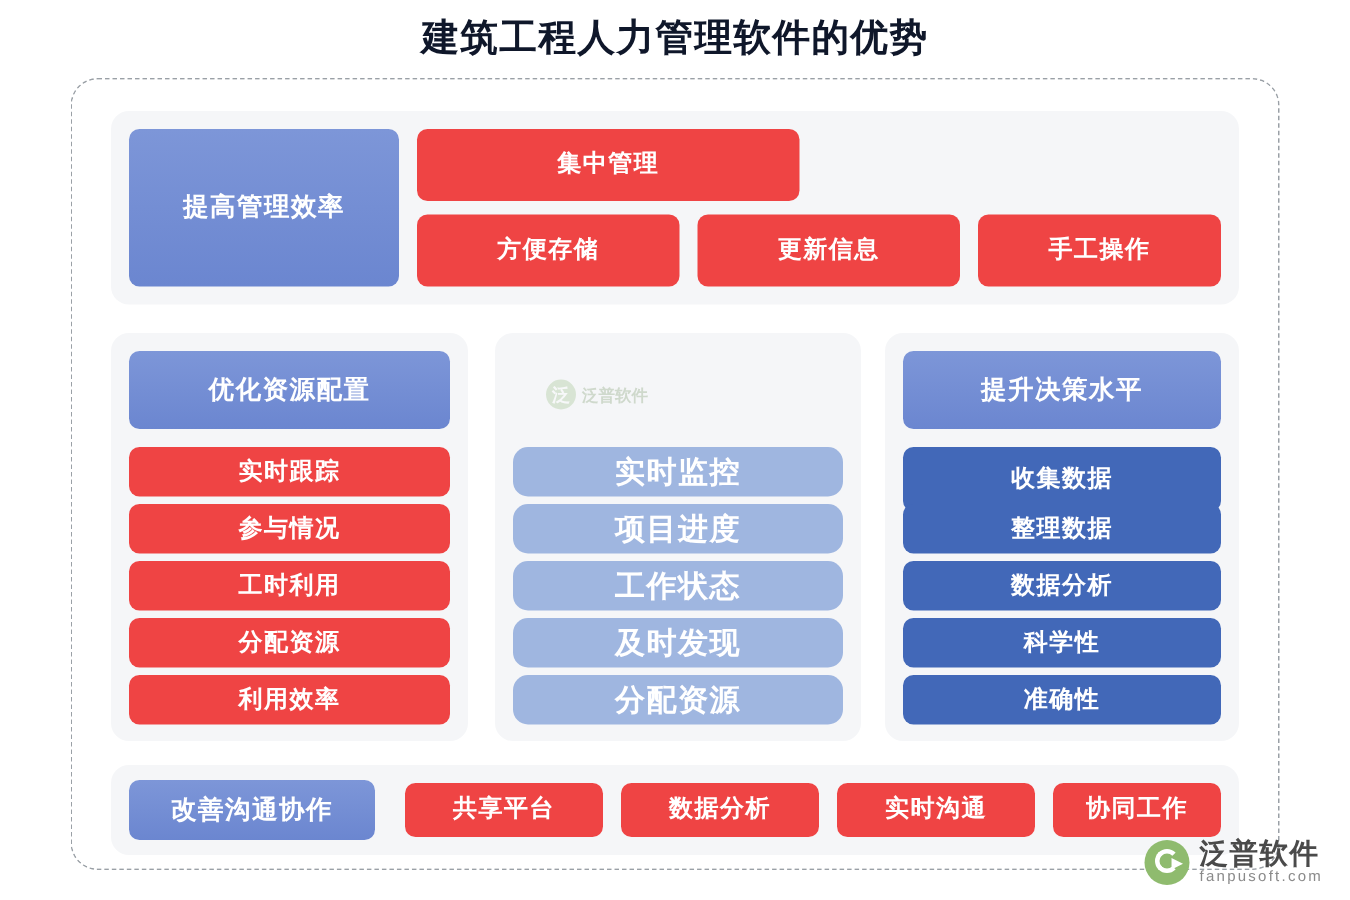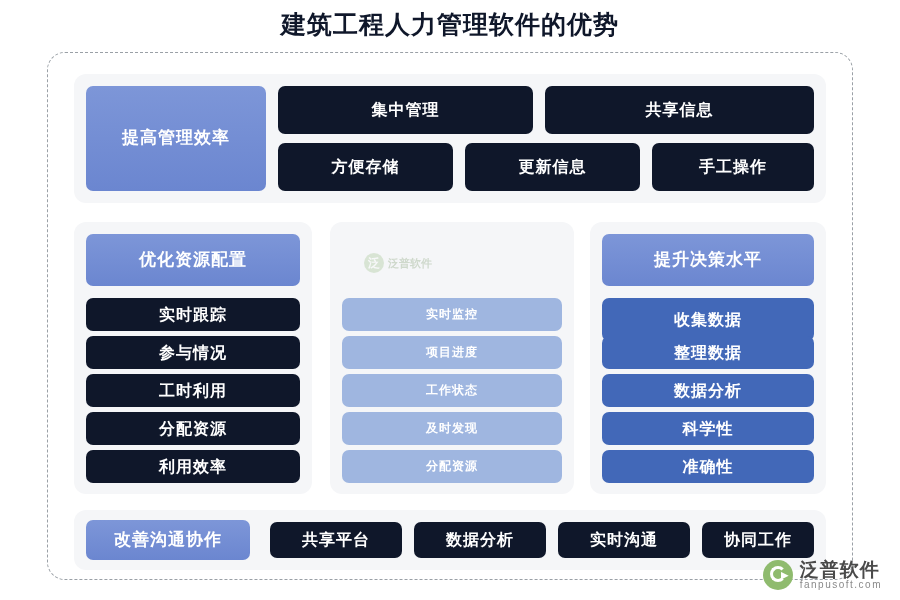--- a/index.html
+++ b/index.html
@@ -55,28 +55,29 @@
     box-sizing: border-box;
     text-align: center;
     line-height: 1.1;
   }
   .head-blue {
     background: linear-gradient(180deg, #7d96d8 0%, #6b86d0 100%);
     font-size: 17px;
     letter-spacing: 1px;
   }
   .green {
-    background: #0f172a;
+    background: #ef4444;
     font-size: 16px;
     letter-spacing: 1px;
   }
   .lightblue {
     background: #9fb6e0;
-    font-size: 12px;
-    letter-spacing: 1px;
+    font-size: 20px;
+    letter-spacing: 1px;
+    border-radius: 10px;
   }
   .darkblue {
     background: #4268b8;
     font-size: 16px;
     letter-spacing: 1px;
   }
 
   
   #top-panel { left: 74px; top: 74px; width: 752px; height: 129px; }
 
@@ -162,21 +163,20 @@
 <body>
 
 <div class="page-title">建筑工程人力管理软件的优势</div>
 
 <div class="outer-frame"></div>
 
 <div class="panel" id="top-panel">
   <div class="box head-blue" style="left:12px; top:12px; width:180px; height:105px;">提高管理效率</div>
 
   <div class="box green" style="left:204px; top:12px; width:255px; height:48px;">集中管理</div>
-  <div class="box green" style="left:471px; top:12px; width:269px; height:48px;">共享信息</div>
 
   <div class="box green" style="left:204px; top:69px; width:175px; height:48px;">方便存储</div>
   <div class="box green" style="left:391px; top:69px; width:175px; height:48px;">更新信息</div>
   <div class="box green" style="left:578px; top:69px; width:162px; height:48px;">手工操作</div>
 </div>
 
 <div class="panel" id="col1-panel">
   <div class="box head-blue" style="left:12px; top:12px; width:214px; height:52px;">优化资源配置</div>
   <div class="box green" style="left:12px; top:76px; width:214px; height:33px;">实时跟踪</div>
   <div class="box green" style="left:12px; top:114px; width:214px; height:33px;">参与情况</div>

